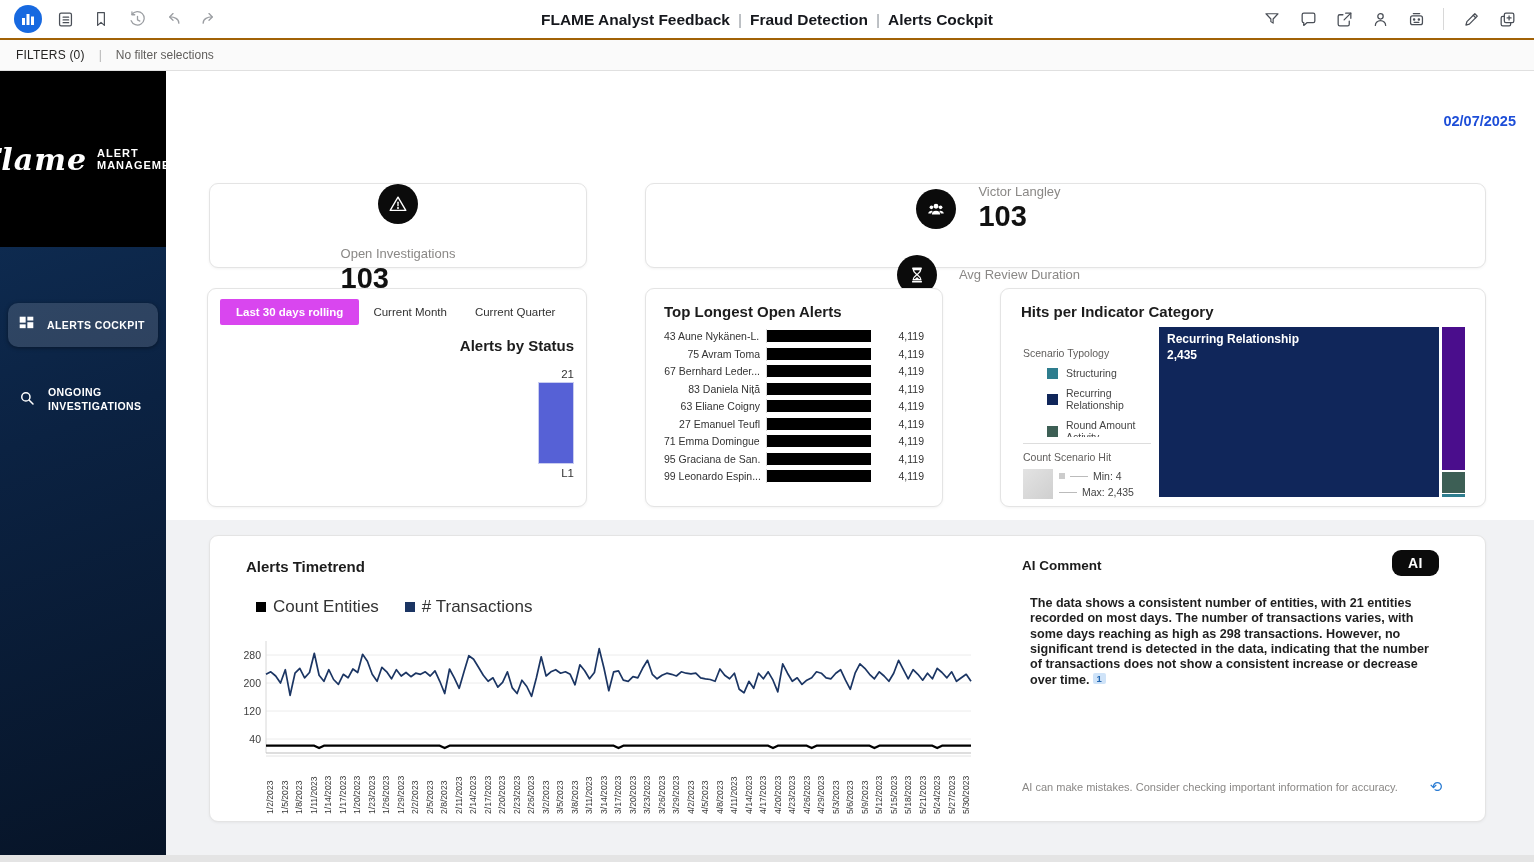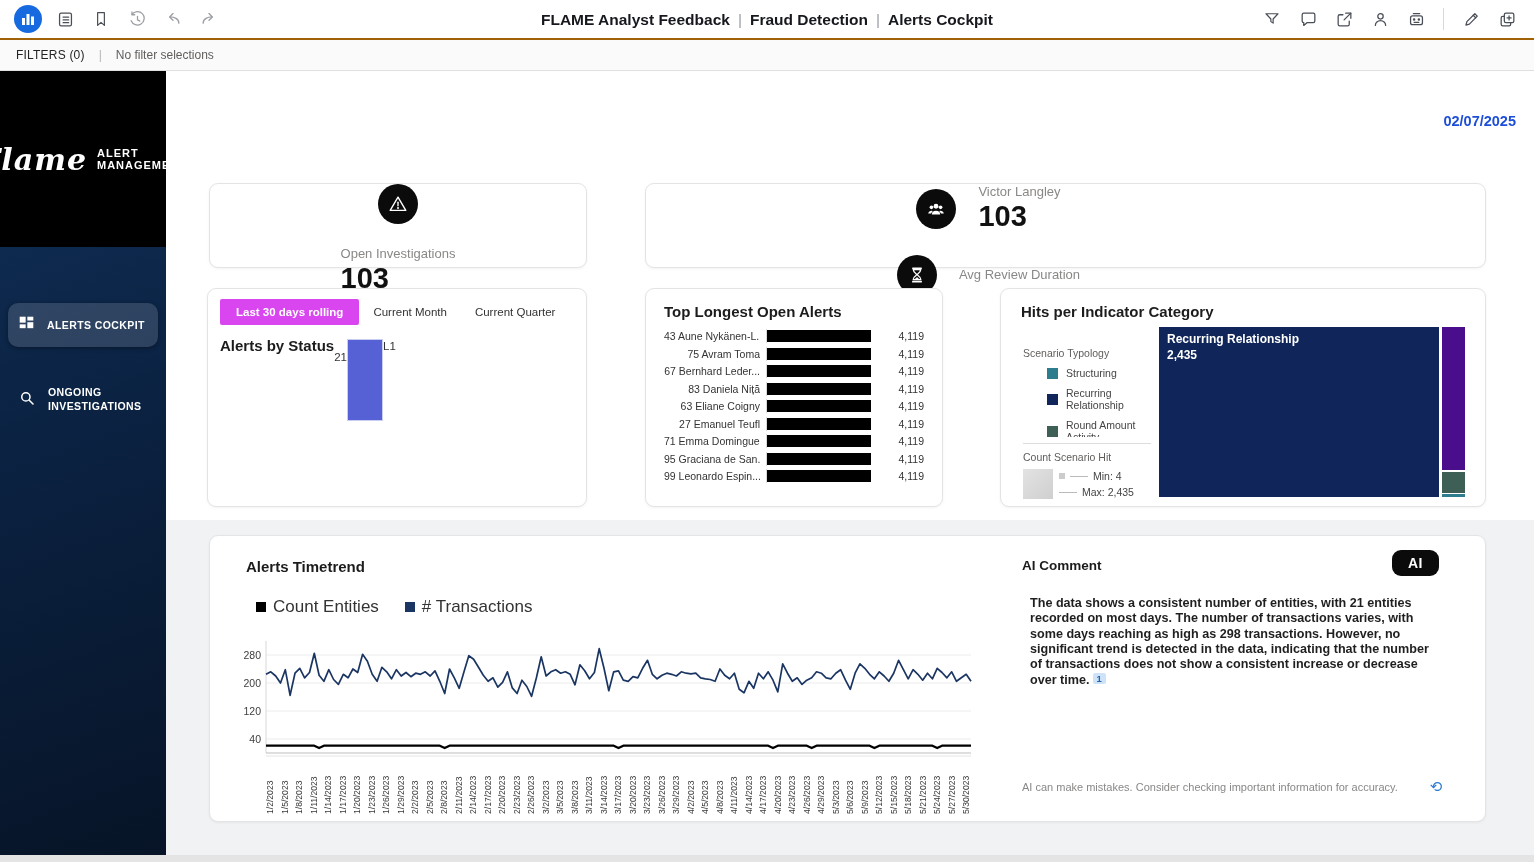--- a/index.html
+++ b/index.html
@@ -68,21 +68,21 @@
   .kpi-value { font-size:29px; font-weight:700; color:#111; }
   .kpi-group { display:flex; align-items:center; gap:22px; }
   .kpi2 .kpi-inner { justify-content:space-between; padding-right:180px; }
 
   
   .cardA { left:41px; top:217px; width:380px; height:219px; padding:10px 12px; }
   .tabs { display:flex; align-items:center; }
   .tab { border:none; background:transparent; font-family:inherit; font-size:11.5px; color:#333;
          padding:6px 14px; cursor:pointer; border-radius:2px; white-space:nowrap; }
   .tab.active { background:#d946ef; color:#fff; font-weight:700; padding:7px 16px; }
-  .statusChart { display:flex; flex-direction:row; align-items:flex-start; margin-top:12px; }
+  .statusChart { display:flex; flex-direction:column; align-items:flex-end; margin-top:12px; }
   .statusTitle { font-size:15px; font-weight:700; color:#1c1c1c; }
   .statusVal { margin-top:14px; font-size:11.5px; color:#333; }
   .statusBar { width:36px; height:82px; background:#5661d6; border:1px solid #c9cdf0; margin-top:2px; }
   .statusCat { margin-top:3px; font-size:11.5px; color:#333; }
 
   
   .cardB { left:479px; top:217px; width:298px; height:219px; padding:14px 18px 10px 18px; }
   .cardTitle { font-size:15px; font-weight:700; color:#1c1c1c; }
   .ta-rows { margin-top:8px; display:flex; flex-direction:column; gap:3.5px; }
   .ta-row { display:flex; align-items:center; height:14px; }

